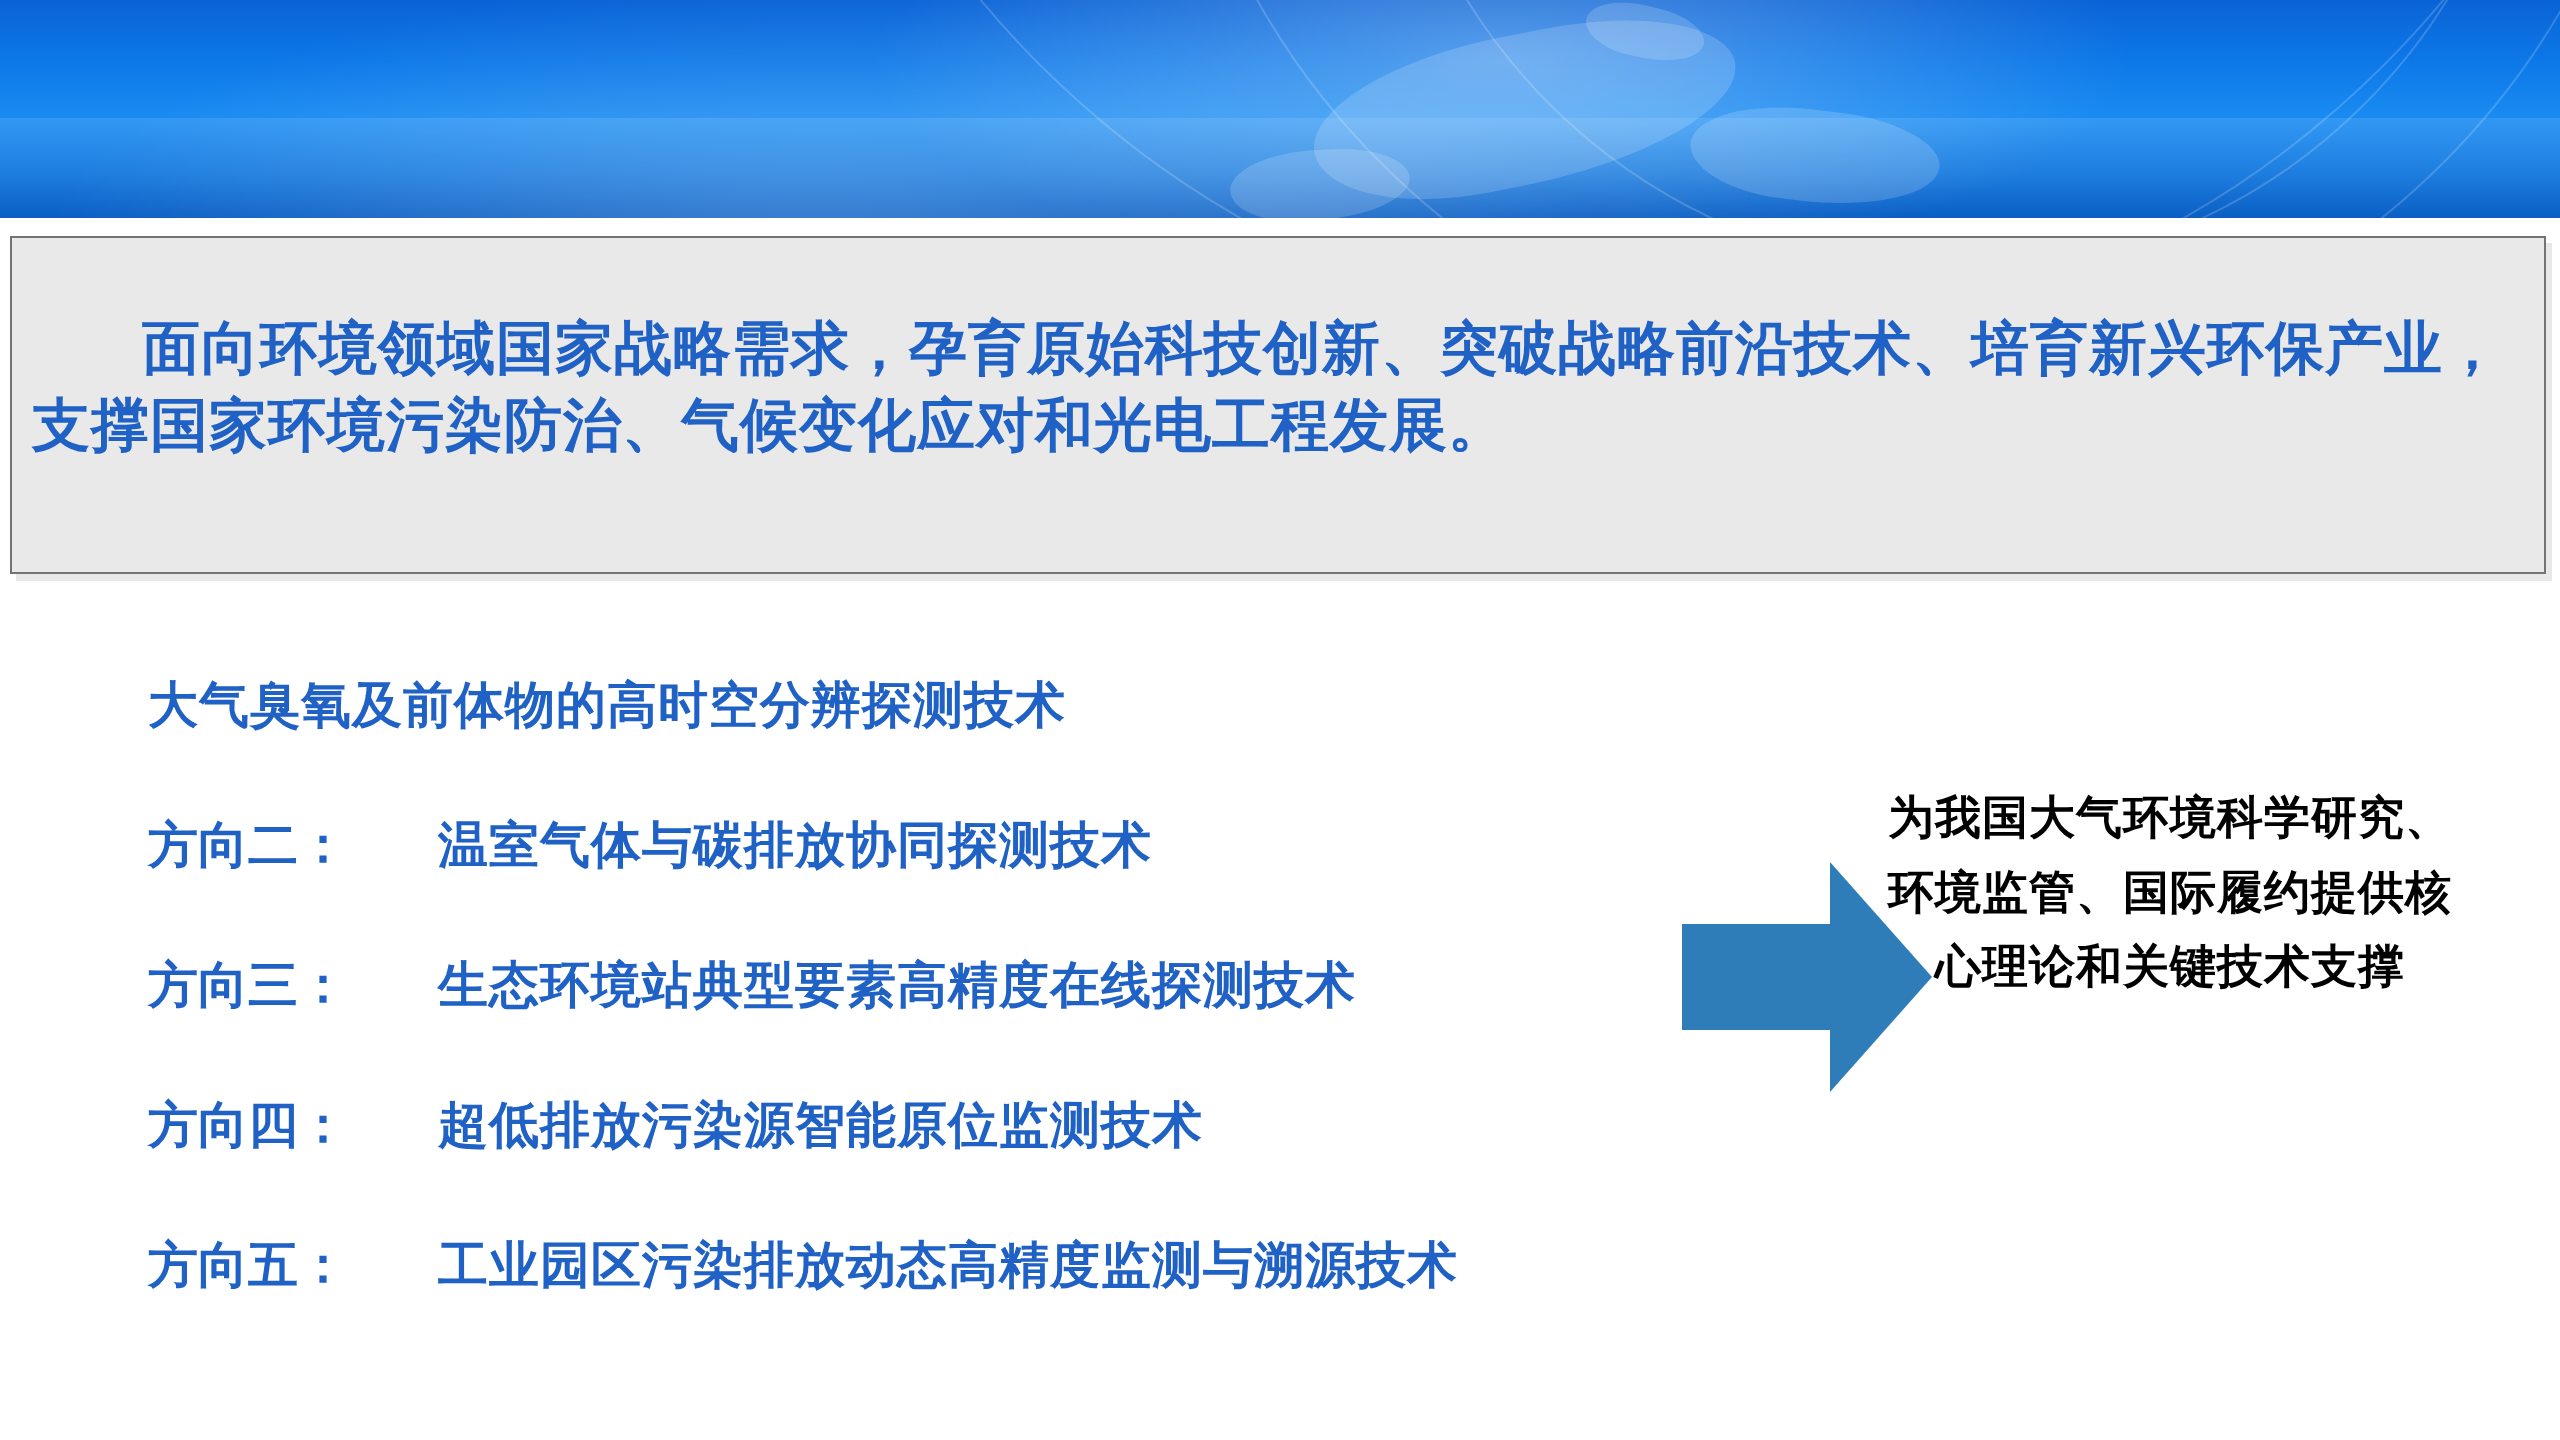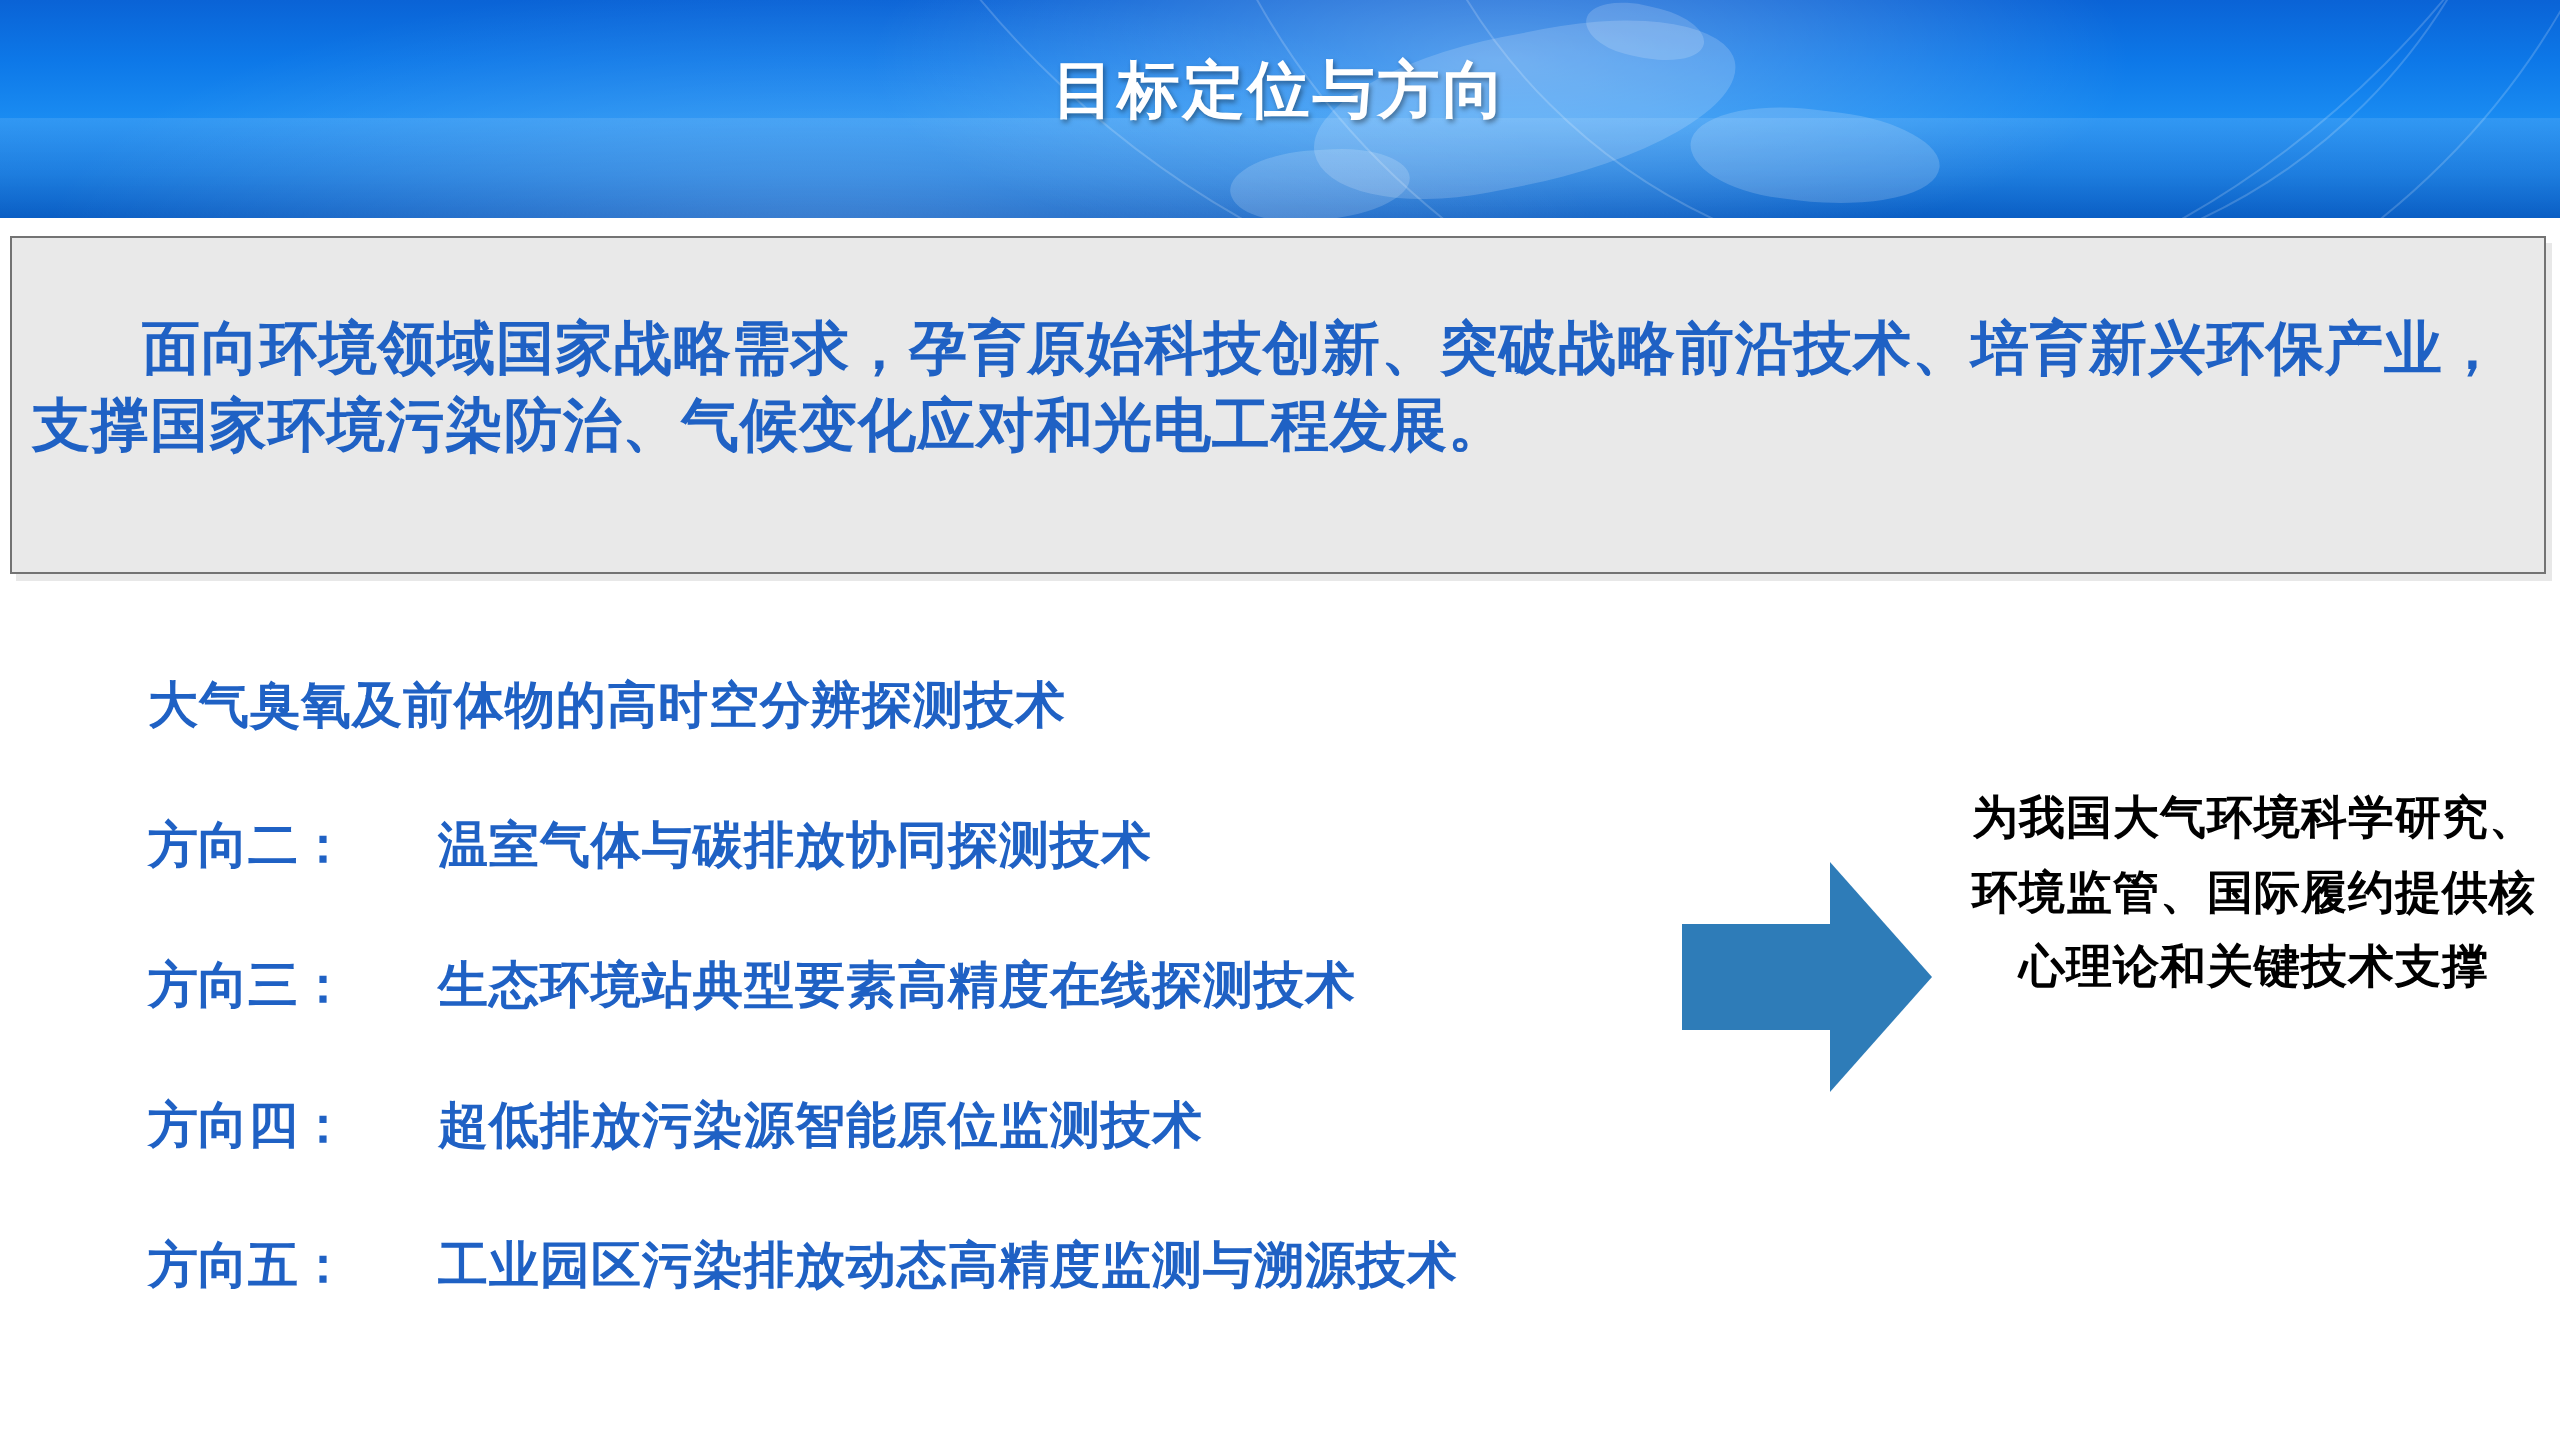--- a/index.html
+++ b/index.html
@@ -139,21 +139,21 @@
     width: 0;
     height: 0;
     border-top: 115px solid transparent;
     border-bottom: 115px solid transparent;
     border-left: 102px solid #2e7cb8;
   }
 
   
   .outcome {
     position: absolute;
-    left: 1964px;
+    left: 1880px;
     top: 780px;
     width: 580px;
     text-align: center;
     color: #000000;
     font-size: 46px;
     font-weight: bold;
     line-height: 1.62;
     letter-spacing: 1px;
   }
 </style>
@@ -162,21 +162,20 @@
 
 <div class="header">
   <div class="globe-arc arc1"></div>
   <div class="globe-arc arc2"></div>
   <div class="globe-arc arc3"></div>
   <div class="continent c1"></div>
   <div class="continent c2"></div>
   <div class="continent c3"></div>
   <div class="continent c4"></div>
   <div class="header-sheen"></div>
-  <div class="header-title">目标定位与方向</div>
 </div>
 
 <div class="statement-box">
   <div class="statement-text">面向环境领域国家战略需求，孕育原始科技创新、突破战略前沿技术、培育新兴环保产业，支撑国家环境污染防治、气候变化应对和光电工程发展。</div>
 </div>
 
 <div class="directions">
   <div class="dir-row">
     <span class="dir-text">大气臭氧及前体物的高时空分辨探测技术</span>
   </div>

